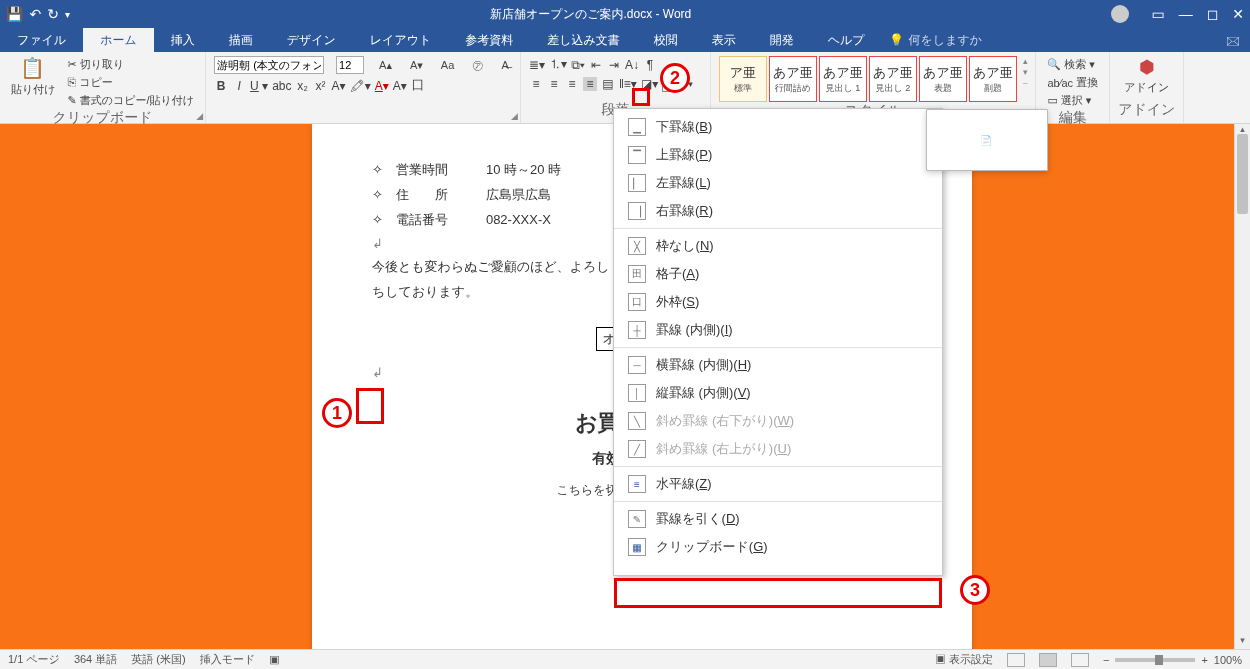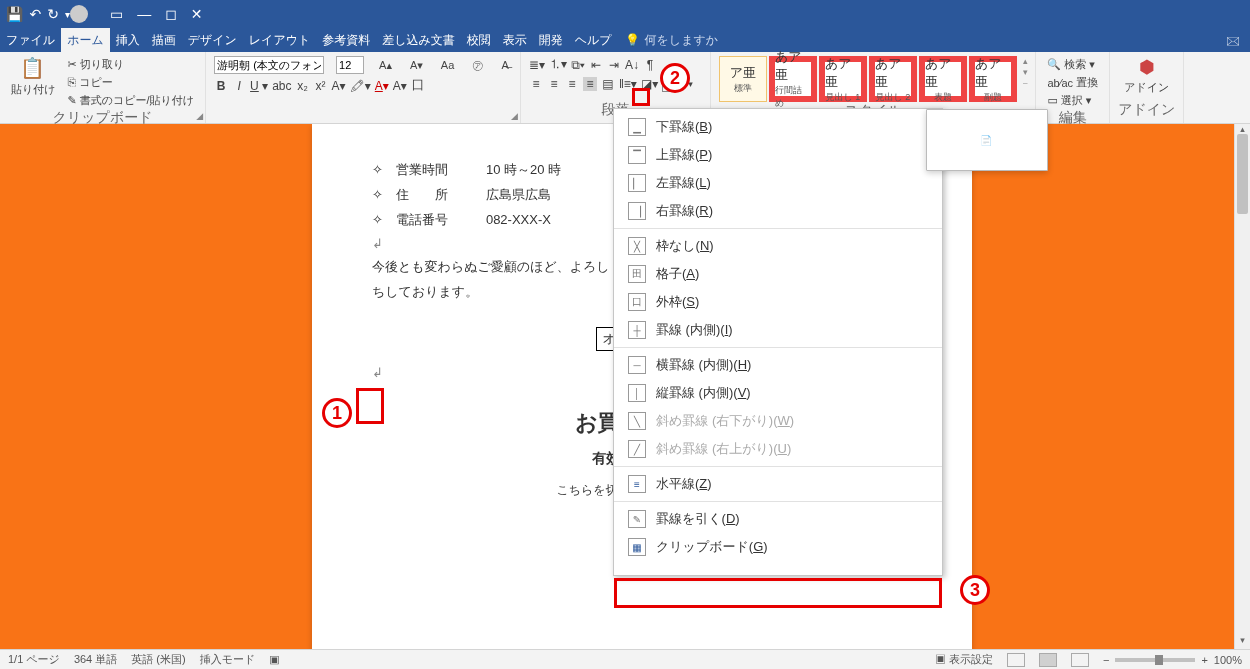--- a/index.html
+++ b/index.html
@@ -4,37 +4,37 @@
 <style>
   *{box-sizing:border-box;margin:0;padding:0;font-family:"Meiryo UI","Yu Gothic UI",sans-serif;}
   body{background:#e6e6e6;width:1250px;height:669px;overflow:hidden;position:relative;font-size:12px;}
   .titlebar{height:28px;background:#2b579a;color:#fff;display:flex;align-items:center;padding:0 6px;}
   .titlebar .qat{display:flex;gap:6px;align-items:center;}
   .titlebar .qat span{font-size:14px;}
   .titlebar .title{flex:1;text-align:center;font-size:12px;}
   .titlebar .winctl{display:flex;gap:14px;font-size:14px;align-items:center;}
   .titlebar .acct{width:18px;height:18px;border-radius:50%;background:#ccc;display:inline-block;margin-right:8px}
   .tabs{height:24px;background:#2b579a;color:#fff;display:flex;align-items:stretch;font-size:12px;}
-  .tabs .tab{padding:4px 6px;cursor:pointer;}
+  .tabs .tab{padding:4px 17px;cursor:pointer;}
   .tabs .tab.active{background:#f3f3f3;color:#2b579a;}
   .tabs .tell{display:flex;align-items:center;gap:4px;padding:0 8px;color:#cdd9ee}
   .tabs .share{margin-left:auto;padding:4px 10px}
   .ribbon{height:72px;background:#f3f3f3;border-bottom:1px solid #d4d4d4;display:flex;}
   .group{border-right:1px solid #e1e1e1;padding:2px 8px;display:flex;flex-direction:column;justify-content:space-between;position:relative}
   .group-label{text-align:center;font-size:14px;color:#666;padding-bottom:2px}
   .group-body{display:flex;align-items:flex-start;gap:6px;flex:1;padding-top:2px}
   .dlaunch{position:absolute;right:2px;bottom:2px;font-size:9px;color:#888}
   .btn{display:inline-flex;align-items:center;gap:3px;padding:1px 3px;font-size:11px;color:#444}
   .stack{display:flex;flex-direction:column;gap:1px}
   .fontsel{display:flex;gap:12px;align-items:center}
   .fontsel input{font-size:11px;height:18px;border:1px solid #ababab;padding:0 2px;background:#fff}
   .icnrow{display:flex;gap:4px;align-items:center;font-size:12px;color:#444}
   .icnrow span{min-width:14px;text-align:center}
   .styles{display:flex;gap:2px}
-  .stylebox{width:48px;height:46px;border:6px solid #ef4444;background:#fff;display:flex;flex-direction:column;align-items:center;justify-content:center;font-size:9px;color:#555}
+  .stylebox{width:48px;height:46px;border:1px solid #ef4444;background:#fff;display:flex;flex-direction:column;align-items:center;justify-content:center;font-size:9px;color:#555}
   .stylebox .samp{font-size:13px;color:#333}
   .stylebox.sel{border:1px solid #f0c36d;background:#fff9e6}
   .doc-area{position:absolute;top:124px;left:0;right:0;bottom:20px;background:#f97316;overflow:hidden}
   .page{position:absolute;left:312px;top:0;width:660px;height:540px;background:#fff;box-shadow:0 2px 6px rgba(0,0,0,.2);padding:30px 60px;font-family:"Yu Mincho",serif;font-size:13px;color:#333}
   .page .row{margin:7px 0}
   .page .lbl{display:inline-block;width:90px}
   .page .hdr-box{border:1.5px solid #000;display:inline-block;padding:2px 6px;margin-top:16px}
   .page .big{font-size:22px;font-weight:bold;text-align:center;margin-top:28px}
   .page .mid{font-size:14px;font-weight:bold;text-align:center;margin-top:12px}
   .page .small{font-size:12px;text-align:center;margin-top:14px}
@@ -59,20 +59,21 @@
 </head>
 <body>
 
 <div class="titlebar">
   <div class="qat">
     <span>💾</span>
     <span>↶</span>
     <span>↻</span>
     <span style="font-size:10px">▾</span>
   </div>
+  <div class="title">新店舗オープンのご案内.docx  -  Word</div>
   <div class="winctl">
     <span class="acct"></span>
     <span>▭</span>
     <span>—</span>
     <span>◻</span>
     <span>✕</span>
   </div>
 </div>
 
 <div class="tabs">

